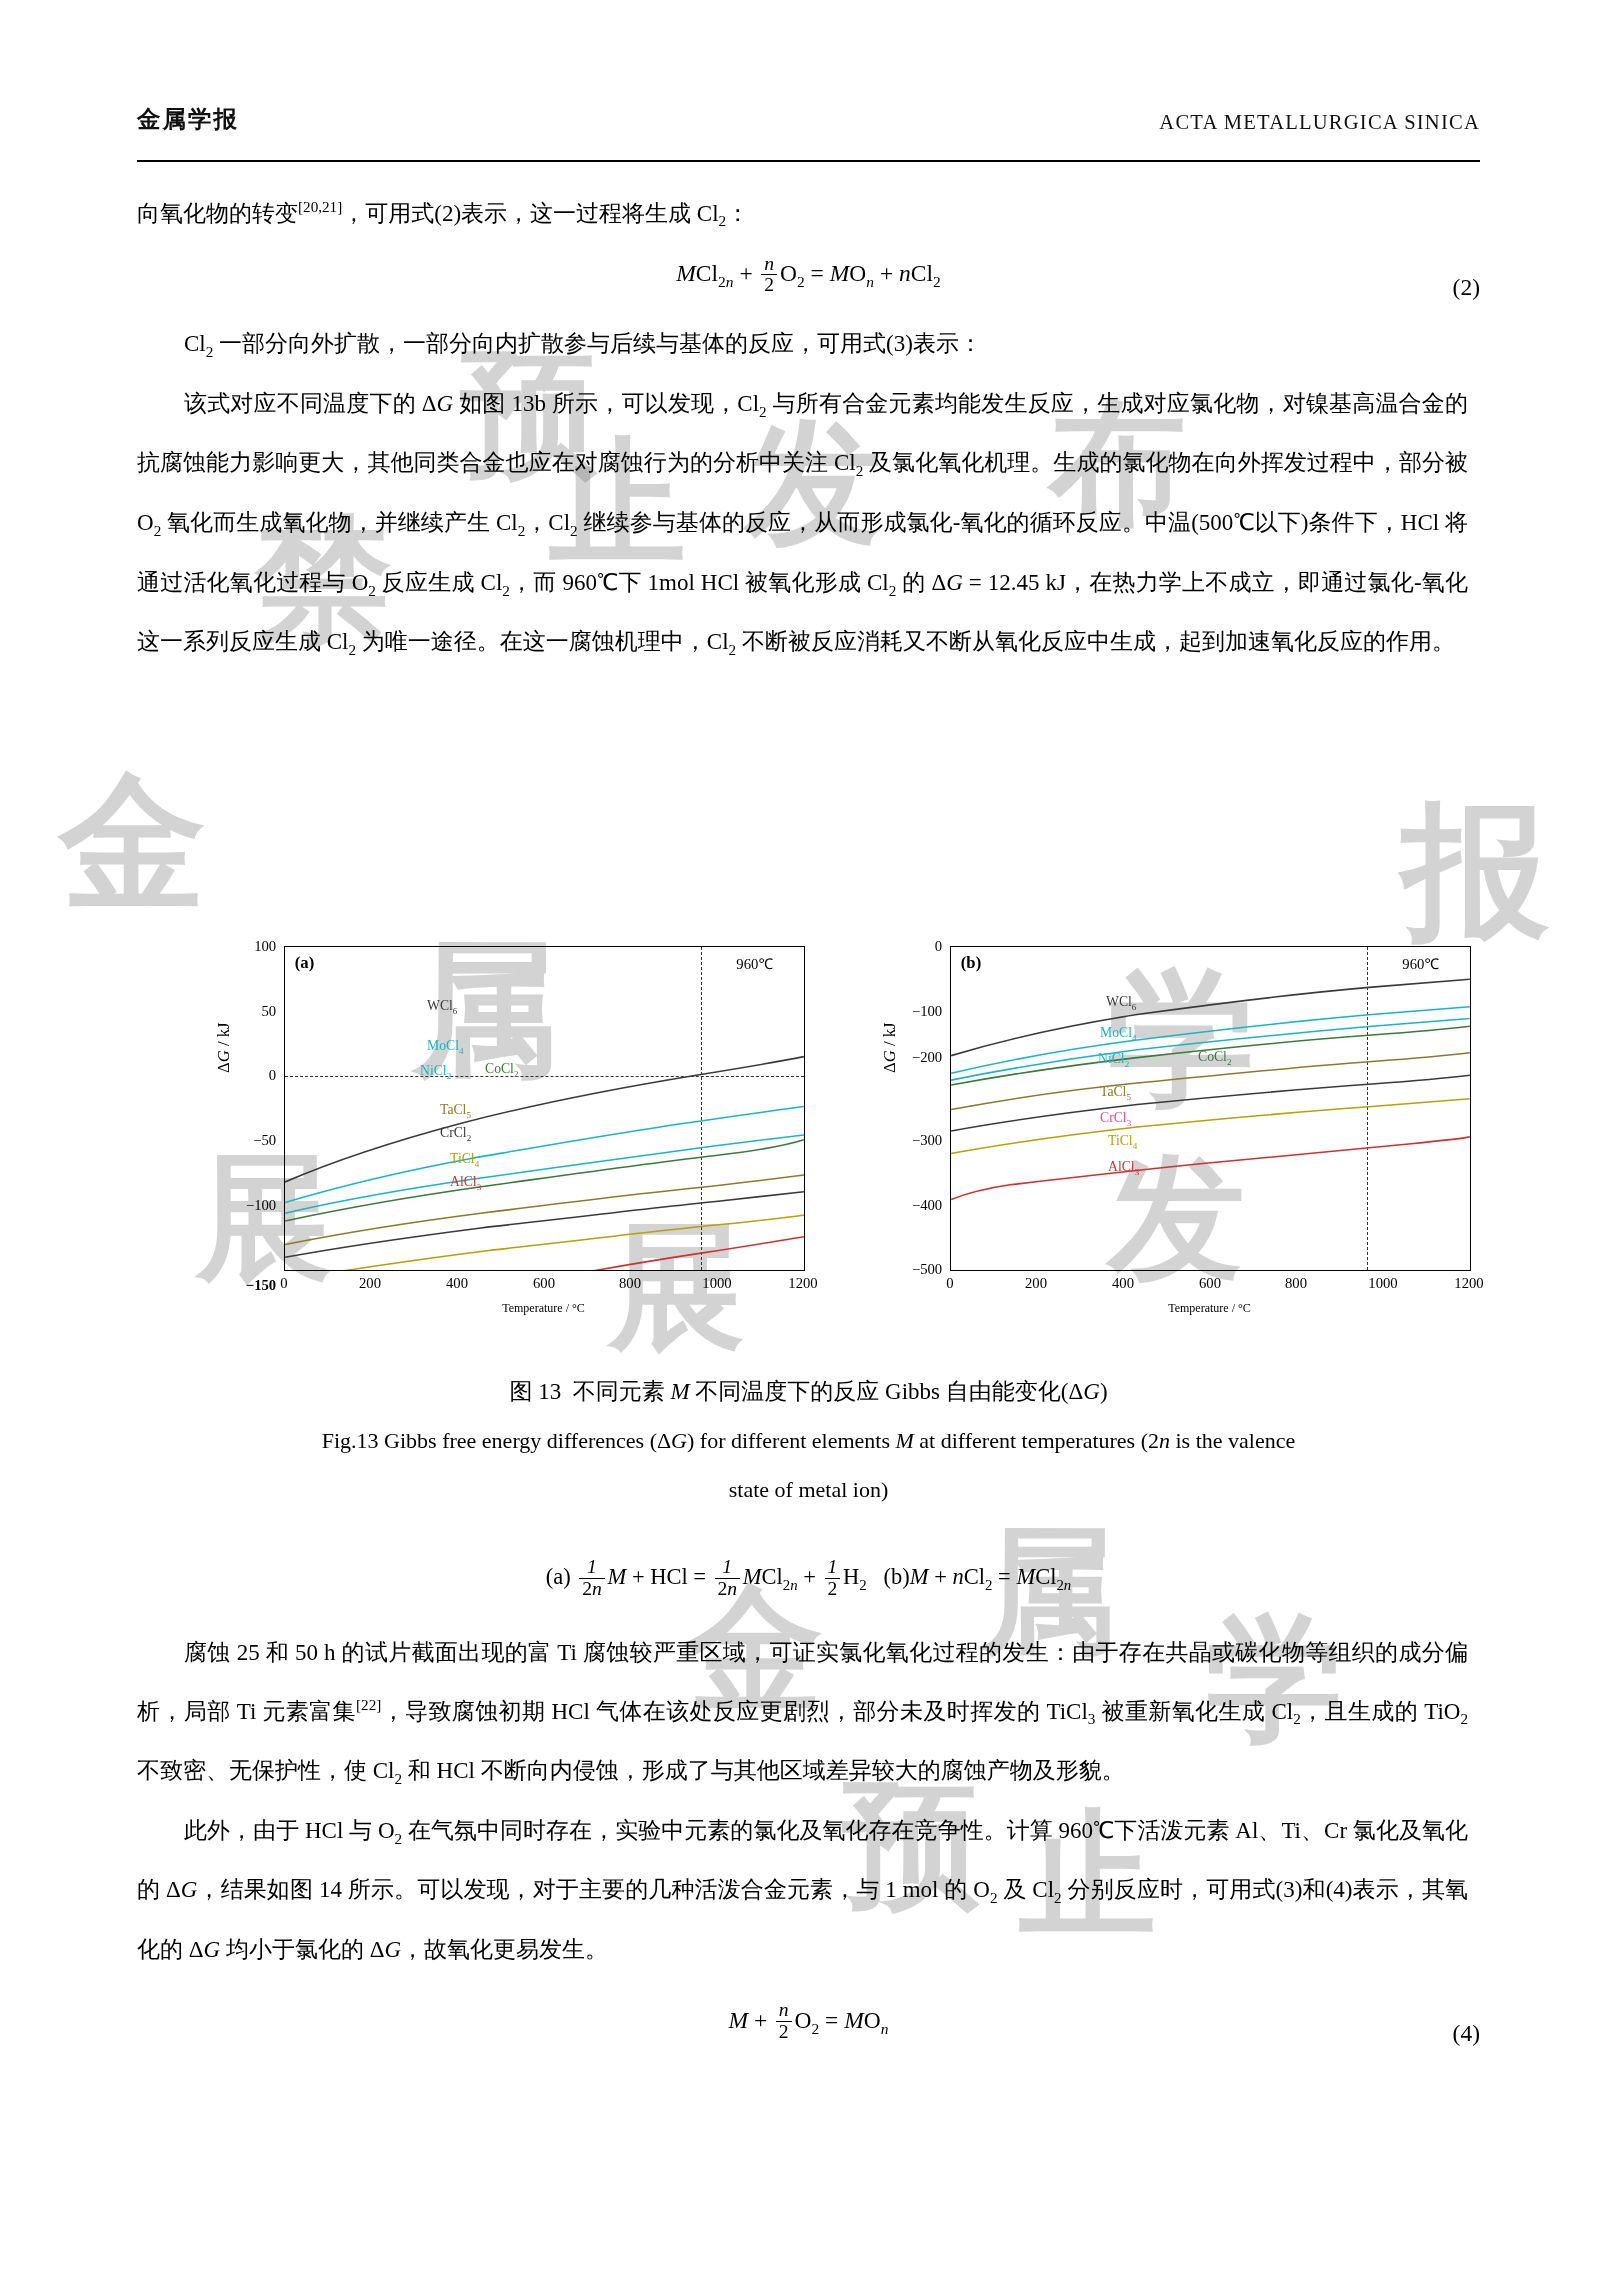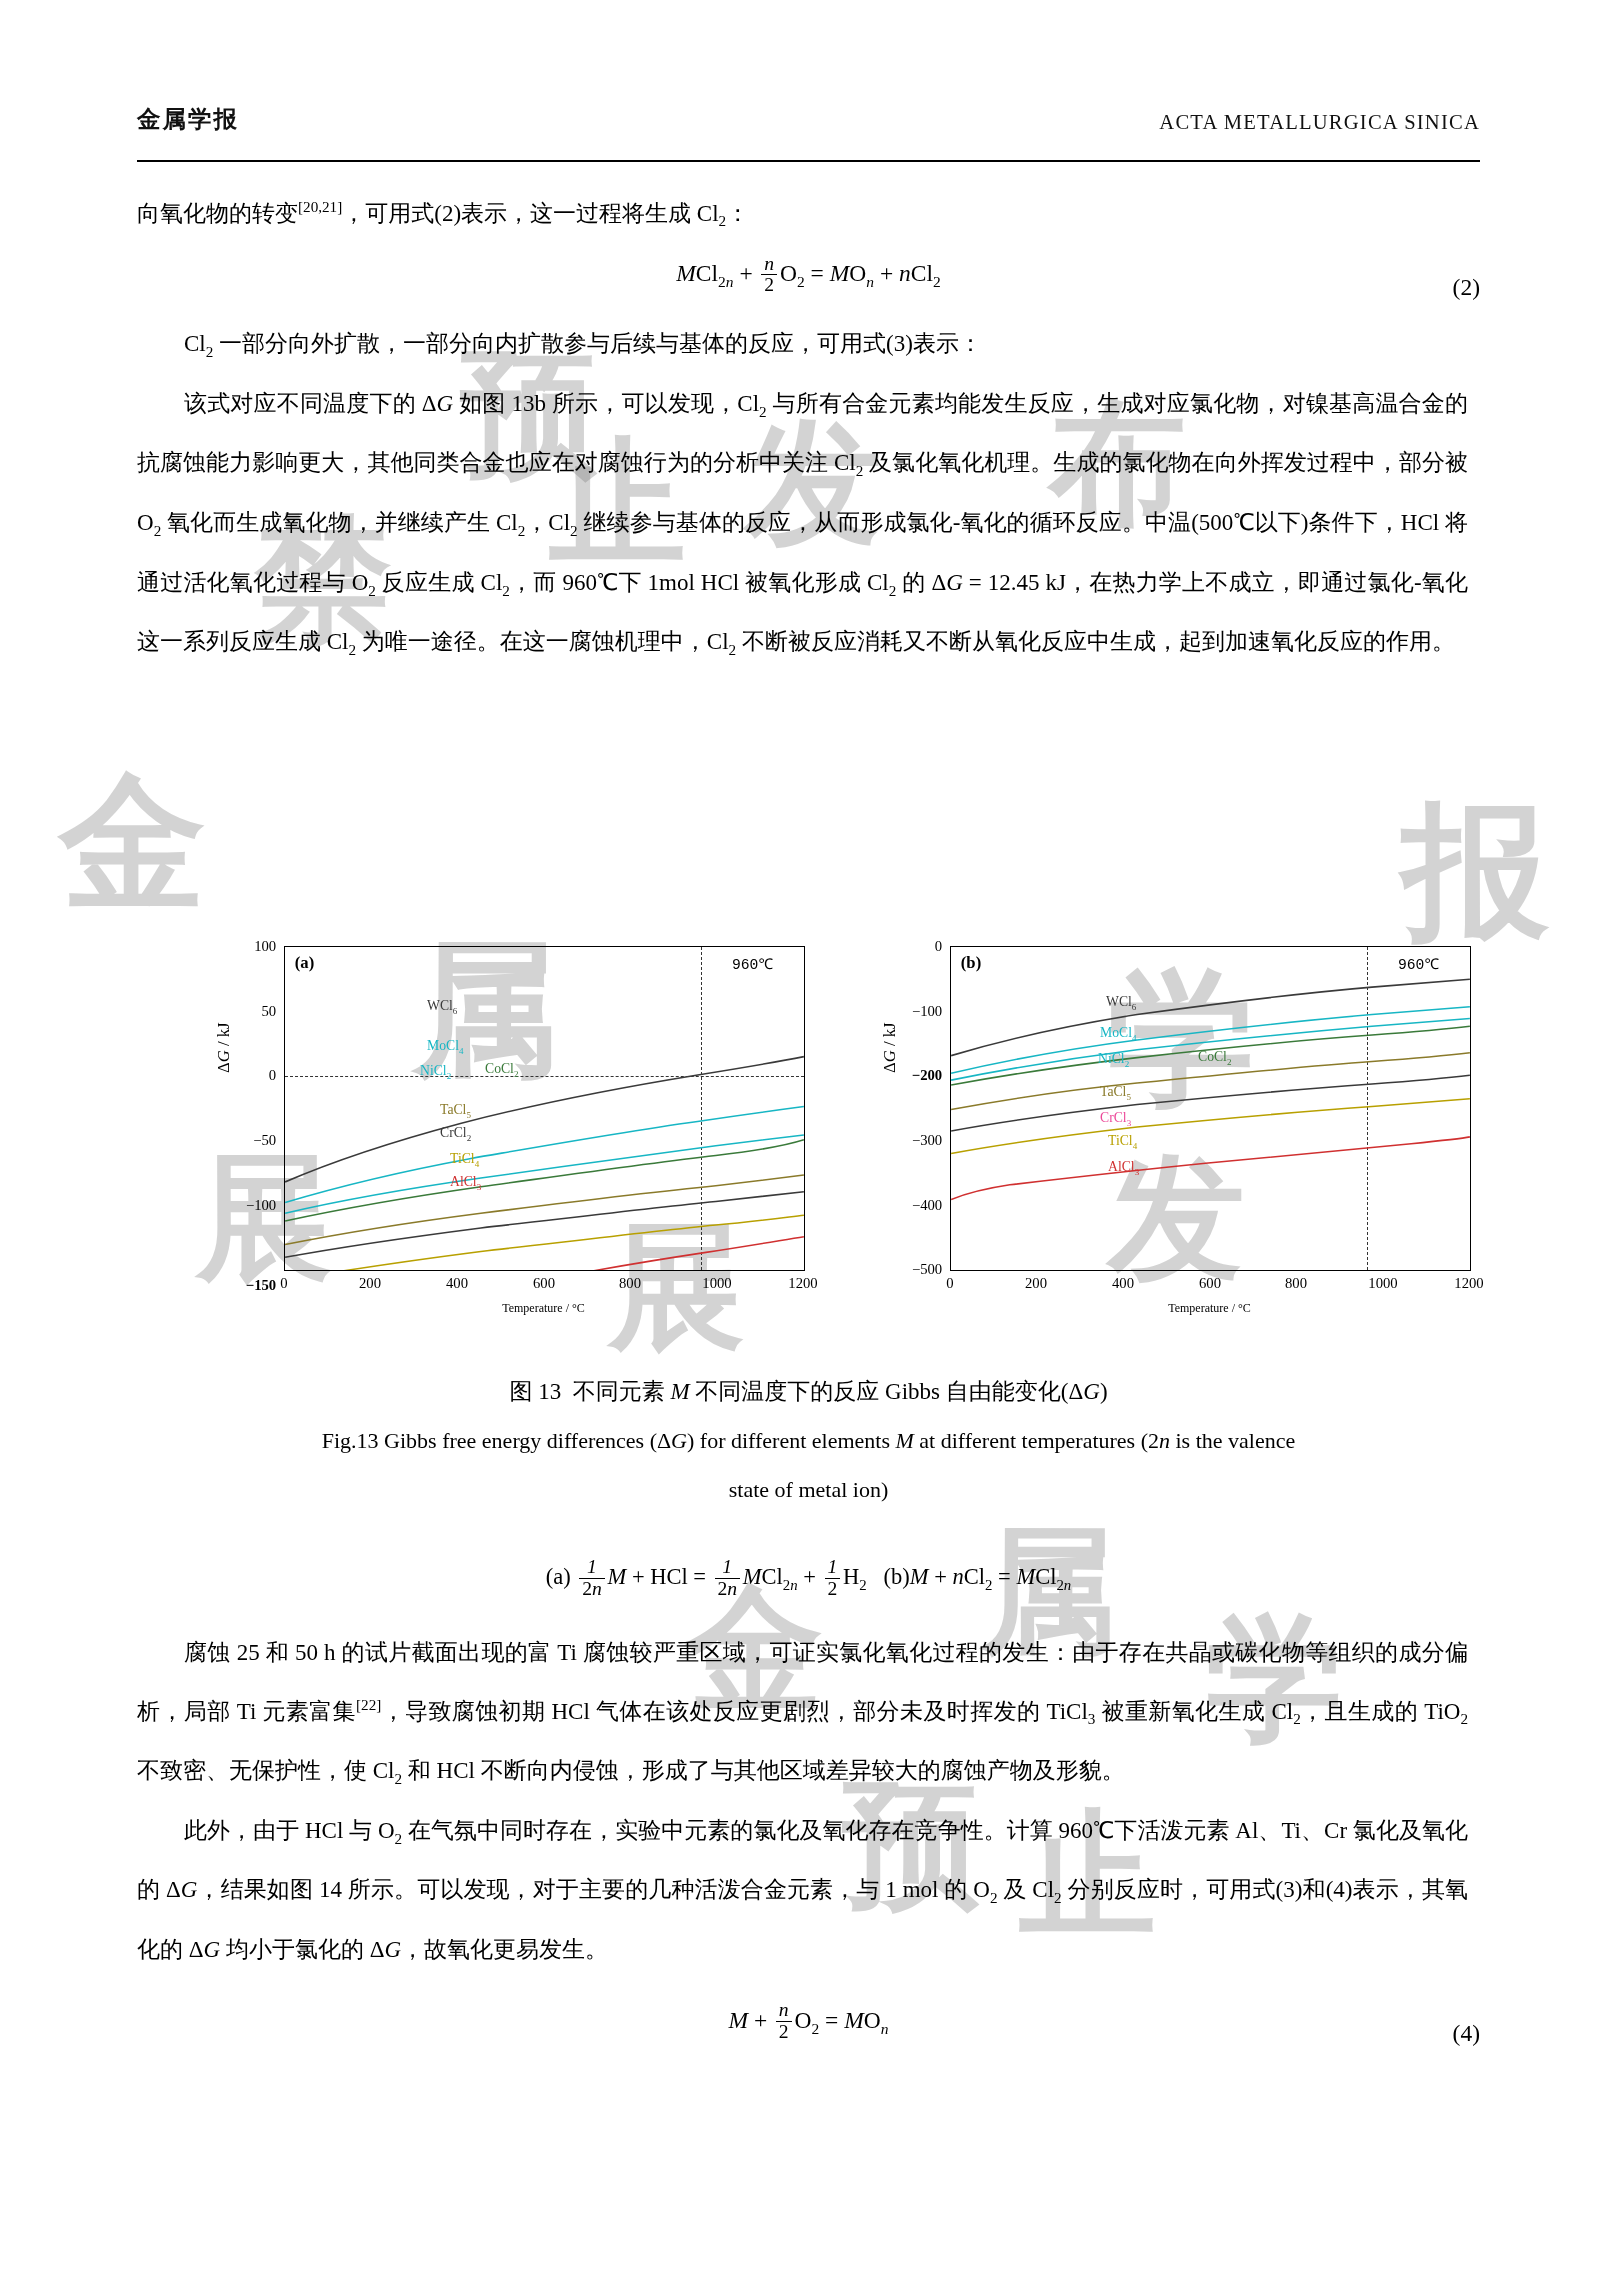--- a/index.html
+++ b/index.html
@@ -67,21 +67,21 @@
   .chart.right{left:725px;}
   .plot-box{
     position:absolute;left:88px;top:9.8px;width:519px;height:323px;
     border:1.4px solid #000;background:transparent;
   }
   .panel-label{
     position:absolute;left:9.8px;top:5.9px;font-size:16.7px;font-weight:bold;
     font-family:"Liberation Serif", serif;
   }
   .t960{
-    position:absolute;right:31px;top:5.9px;font-size:14.7px;font-family:Liberation Mono, monospace;
+    position:absolute;right:31px;top:5.9px;font-size:14.7px;
   }
   .vline{
     position:absolute;top:0;bottom:0;width:0;border-left:1.4px dashed #333;
   }
   .hline{
     position:absolute;left:0;right:0;height:0;border-top:1.2px dashed #333;
   }
   .ytitle{
     position:absolute;left:17.6px;top:137px;
     transform:rotate(-90deg);transform-origin:left top;
@@ -281,21 +281,21 @@
         <div class="curve-label" style="left:247px;top:102px;color:#3a7a3a;">CoCl<sub>2</sub></div>
         <div class="curve-label" style="left:149px;top:137px;color:#8a7a2a;">TaCl<sub>5</sub></div>
         <div class="curve-label" style="left:149px;top:163px;color:#ec4899;">CrCl<sub>3</sub></div>
         <div class="curve-label" style="left:157px;top:186px;color:#b8a000;">TiCl<sub>4</sub></div>
         <div class="curve-label" style="left:157px;top:212px;color:#d03030;">AlCl<sub>3</sub></div>
       </div>
 
       <div class="ytick-wrap">
         <span class="ytick" style="top:0px;">0</span>
         <span class="ytick" style="top:65px;">−100</span>
-        <span class="ytick" style="top:129px;font-weight:bold;">−200</span>
+        <span class="ytick" style="top:111px;">−200</span>
         <span class="ytick" style="top:194px;">−300</span>
         <span class="ytick" style="top:259px;margin-left:20px;">−400</span>
         <span class="ytick" style="top:323px;">−500</span>
       </div>
 
       <div class="xtick-wrap">
         <span class="xtick" style="left:0px;">0</span>
         <span class="xtick" style="left:86px;">200</span>
         <span class="xtick" style="left:173px;">400</span>
         <span class="xtick" style="left:260px;">600</span>

